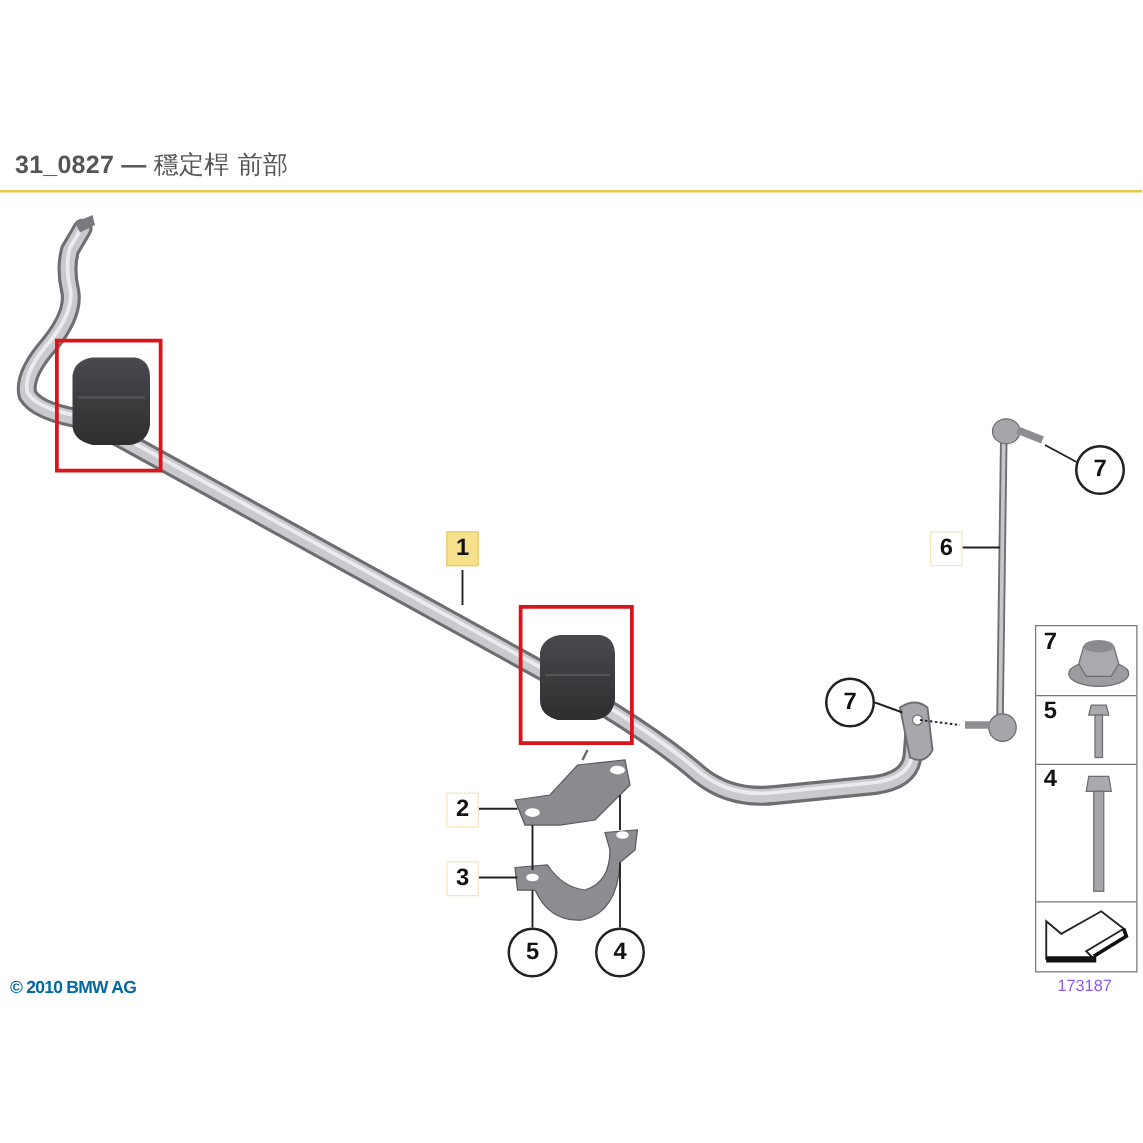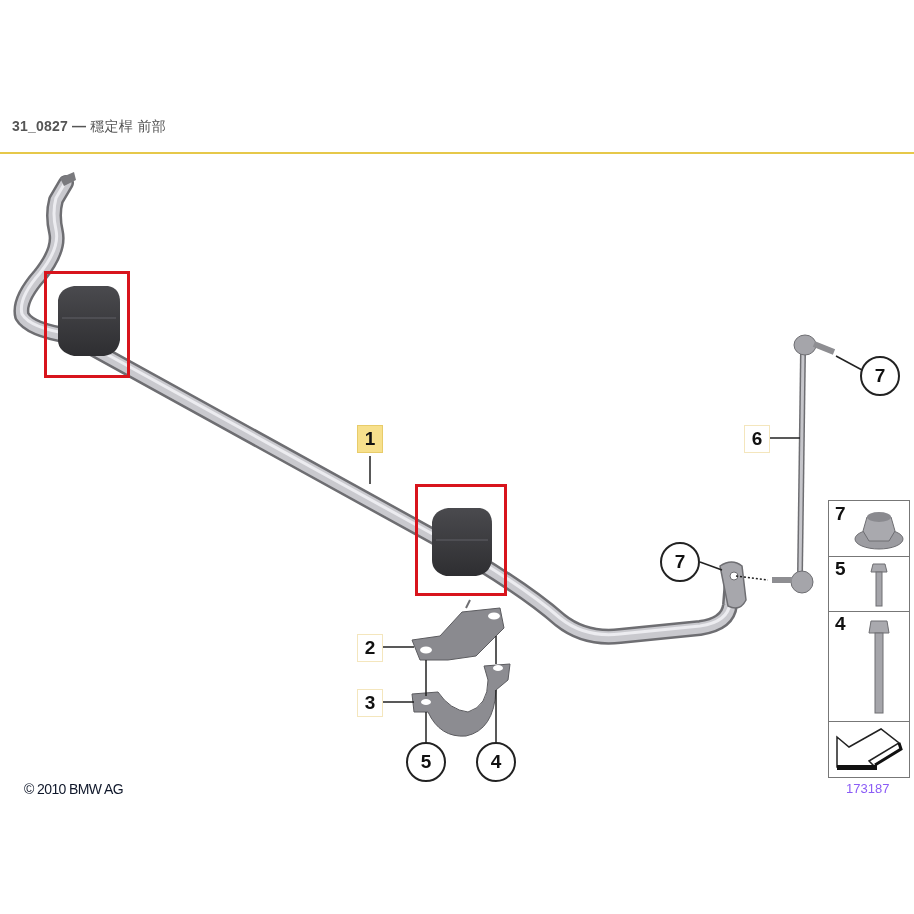--- a/index.html
+++ b/index.html
@@ -1,25 +1,25 @@
 <!DOCTYPE html>
 <html><head>
 <meta charset="utf-8">
 <style>
   html, body { margin: 0; padding: 0; background: #ffffff; }
   body { width: 914px; height: 914px; position: relative; overflow: hidden; font-family: "Liberation Sans", sans-serif; }
-  .title { position: absolute; left: 12px; top: 118px; font-size: 14px; color: #555; font-weight: bold; letter-spacing: 0.2px; }
+  .title { position: absolute; left: 12px; top: 118px; font-size: 20px; color: #555; font-weight: bold; letter-spacing: 0.2px; }
   .title .cjk { font-weight: normal; font-family: "DejaVu Sans", sans-serif; }
   .rule { position: absolute; left: 0; top: 152px; width: 914px; height: 2px; background: #e6c84a; }
   .canvas { position: absolute; left: 0; top: 0; width: 914px; height: 914px; }
   .sq-label { position: absolute; font-weight: bold; font-size: 19px; color: #111; text-align: center; line-height: 26px; width: 24px; height: 26px; border: 1px solid #f4e6bd; background: #fff; }
   .sq-label.hl { background: #f7e08c; border-color: #e8cc6a; }
   .circ-label { position: absolute; width: 36px; height: 36px; border: 2px solid #222; border-radius: 50%; background: #fff; font-weight: bold; font-size: 19px; line-height: 36px; text-align: center; color: #111; }
   .redbox { position: absolute; border: 3px solid #d8141c; box-sizing: border-box; }
-  .copyright { position: absolute; left: 24px; top: 781px; font-size: 14px; font-weight: normal; color: #0f172a; letter-spacing: -0.6px; }
+  .copyright { position: absolute; left: 8px; top: 781px; font-size: 14px; font-weight: bold; color: #0369a1; letter-spacing: -0.6px; }
   .ref-no { position: absolute; left: 846px; top: 781px; font-size: 13px; color: #8b5cf6; }
   .panel { position: absolute; left: 828px; top: 500px; width: 82px; height: 278px; border: 1px solid #777; box-sizing: border-box; }
   .panel-row { position: absolute; left: 0; width: 80px; border-bottom: 1px solid #777; }
   .panel-num { position: absolute; left: 6px; top: 2px; font-weight: bold; font-size: 19px; color: #111; }
 </style>
 </head>
 <body>
 
 <div class="title">
   <span>31_0827</span>

